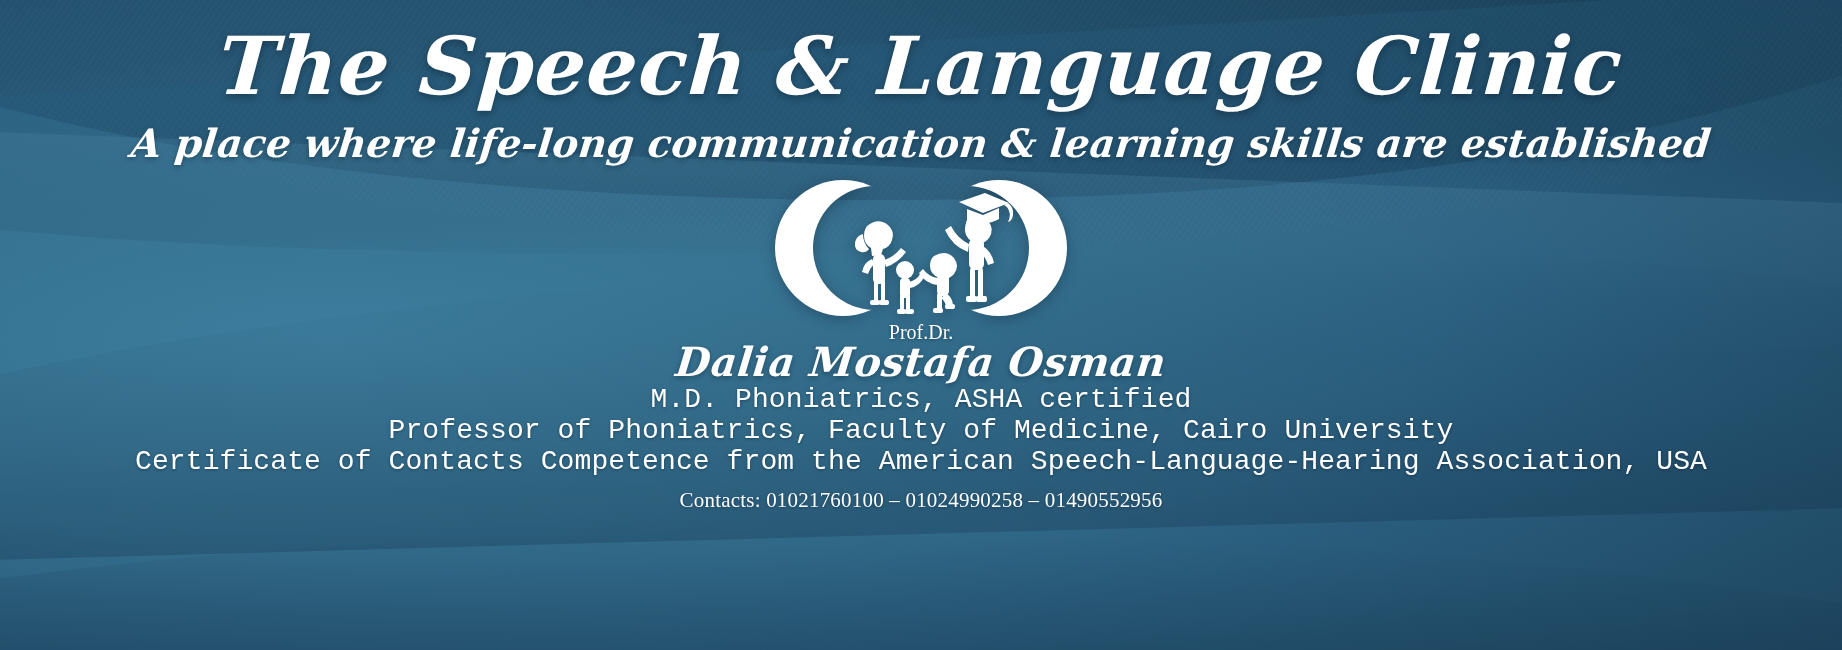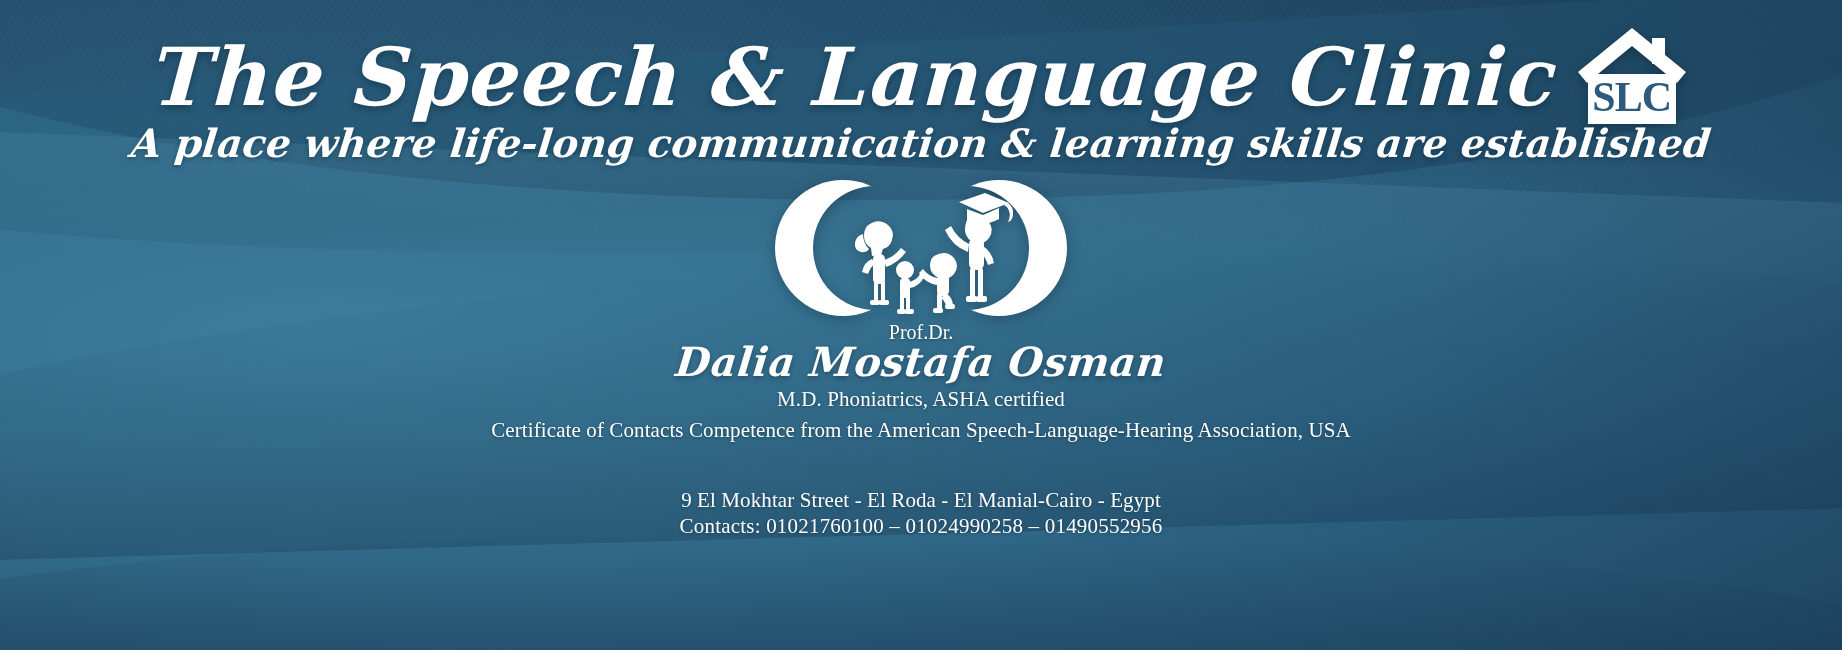--- a/index.html
+++ b/index.html
@@ -175,22 +175,22 @@
     text-shadow:0 2px 5px rgba(8,28,46,.40);
     transform:skewX(-6deg);
   }
 
   
   .credentials {
     position:absolute;
     top:384px; left:0; right:0;
   }
   .credential-line {
-    font-family:Liberation Serif, serif;
-    font-size:21px;
+    font-family:Liberation Mono, monospace;
+    font-size:28px;
     line-height:31px;
     letter-spacing:.1px;
     text-shadow:0 1px 3px rgba(8,28,46,.45);
   }
 
   
   .contact {
     position:absolute;
     top:487px; left:0; right:0;
   }
@@ -215,31 +215,20 @@
   <div class="wave wave-3"></div>
   <div class="wave wave-4"></div>
   <div class="wave wave-5"></div>
   <div class="vignette"></div>
 
   <div class="content">
 
     <div class="title-row">
       <div class="clinic-title">The Speech &amp; Language Clinic</div>
 
-      <div class="house-logo">
-        <svg viewBox="0 0 112 98" aria-hidden="true">
-
-          <rect x="76" y="12" width="13" height="26" fill="#ffffff"></rect>
-
-          <path d="M56 2 L110 46 L101 57 L56 20 L11 57 L2 46 Z" fill="#ffffff"></path>
-
-          <rect x="12" y="48" width="88" height="50" fill="#ffffff"></rect>
-        </svg>
-        <div class="slc-text">SLC</div>
-      </div>
     </div>
 
     <div class="tagline">A place where life-long communication &amp; learning skills are established</div>
 
     <div class="emblem">
       <svg viewBox="0 0 300 140" aria-hidden="true">
 
         <defs>
           <mask id="mL">
             <rect x="0" y="0" width="300" height="140" fill="#000"></rect>
@@ -306,22 +295,22 @@
         </g>
       </svg>
     </div>
 
     <div class="prof-label">Prof.Dr.</div>
 
     <div class="doctor-name">Dalia Mostafa Osman</div>
 
     <div class="credentials">
       <div class="credential-line">M.D. Phoniatrics, ASHA certified</div>
+      <div class="credential-line">Professor of Phoniatrics, Faculty of Medicine, Cairo University</div>
       <div class="credential-line">Certificate of Contacts Competence from the American Speech-Language-Hearing Association, USA</div>
     </div>
 
     <div class="contact">
-      <div class="contact-line">9 El Mokhtar Street - El Roda - El Manial-Cairo - Egypt</div>
       <div class="contact-line phones">Contacts:  01021760100 – 01024990258 – 01490552956</div>
     </div>
 
   </div>
 </div>
 
 </body></html>

